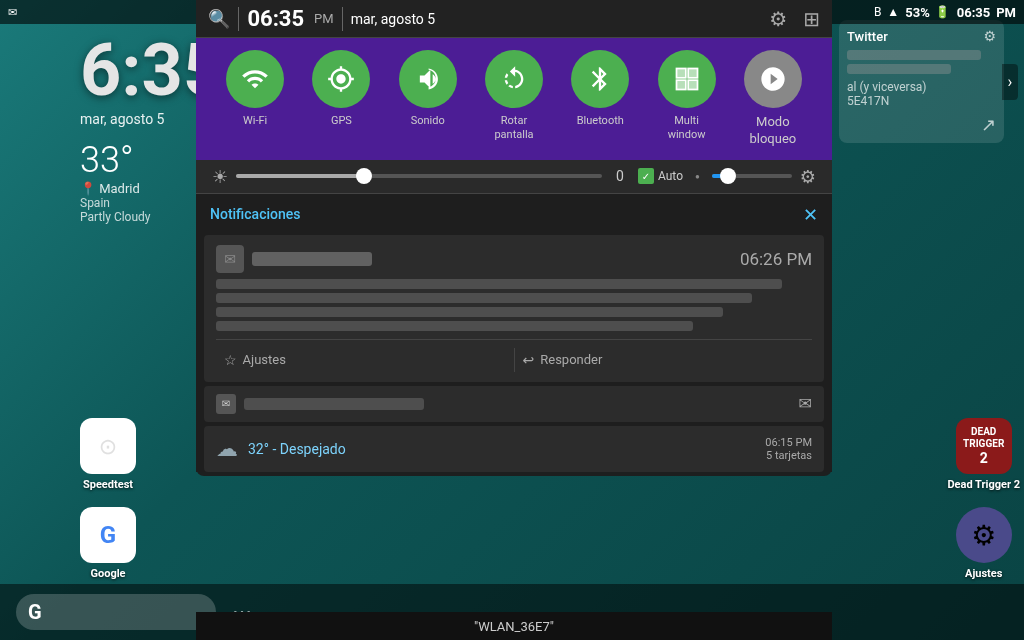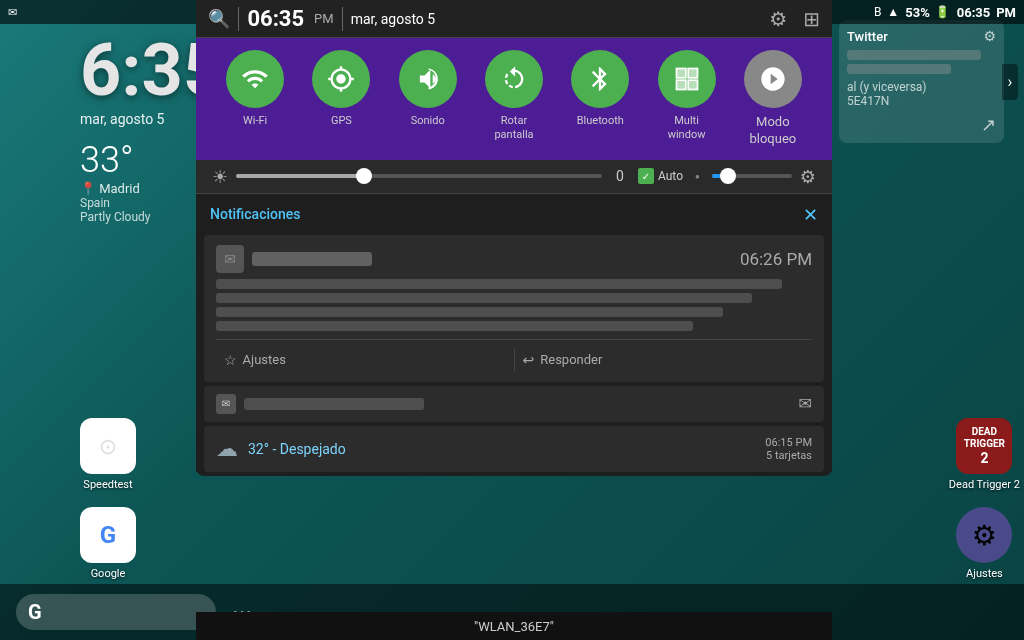--- a/index.html
+++ b/index.html
@@ -116,20 +116,21 @@
       border-radius: 12px;
       display: flex;
       align-items: center;
       justify-content: center;
       font-size: 28px;
     }
     .app-label {
       font-size: 11px;
       color: white;
       text-shadow: 0 1px 3px rgba(0,0,0,0.8);
+      font-weight: bold;
     }
 
     .speedtest-icon { background: #fff; color: #333; border-radius: 12px; }
     .google-icon { background: #fff; color: #333; border-radius: 12px; }
 
     
     .home-icons-right {
       position: absolute;
       bottom: 60px;
       right: 4px;

